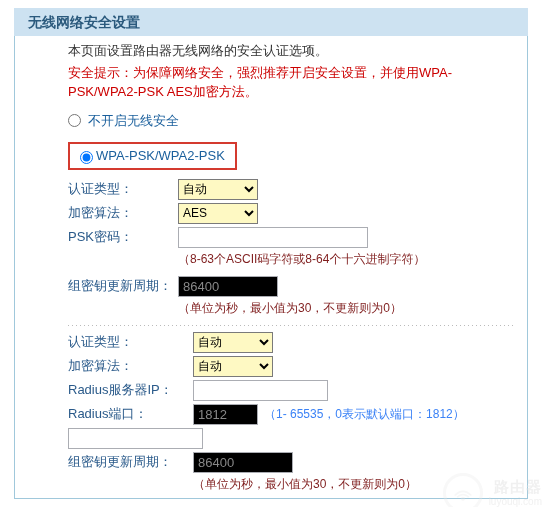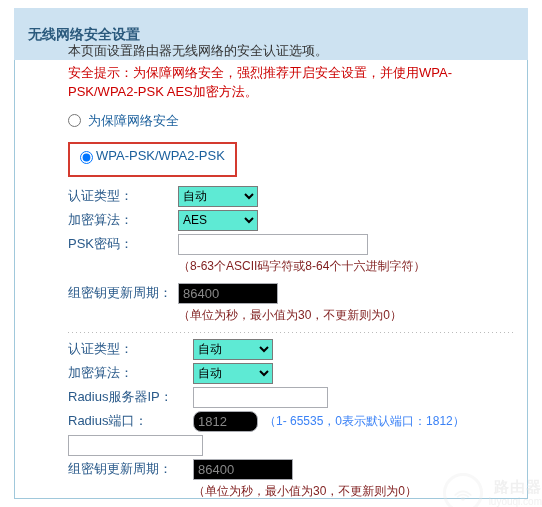--- a/index.html
+++ b/index.html
@@ -21,21 +21,21 @@
     border-top: none;
     background: #fff;
   }
   .panel-header {
     position: absolute;
     top: 8px;
     left: 14px;
     right: 14px;
     height: 20px;
     background: #cde2f1;
-    padding: 16px 14px;
+    padding: 4px 14px;
     line-height: 20px;
     font-size: 14px;
     font-weight: bold;
     color: #2b5a7d;
   }
   .content {
     position: absolute;
     top: 28px;
     left: 28px;
     right: 28px;
@@ -57,21 +57,21 @@
     align-items: center;
     margin: 9px 0 12px;
   }
   .radio-row input[type=radio] {
     margin: 0 7px 0 0;
   }
   .highlight-box {
     display: inline-flex;
     align-items: center;
     border: 2px solid #d43a2f;
-    padding: 4px 10px 11px 5px;
+    padding: 4px 10px 4px 5px;
     margin-bottom: 6px;
   }
   .option-label {
     color: #1a5f9c;
   }
   .row {
     display: flex;
     align-items: center;
     margin: 3px 0;
   }
@@ -82,21 +82,21 @@
   }
   .label-col.wide {
     width: 125px;
   }
   select {
     font-family: inherit;
     font-size: 12px;
     min-width: 80px;
     height: 21px;
     border: 1px solid #7a7a7a;
-    background: #5eead4;
+    background: #fef9c3;
     color: #000;
   }
   input[type=text] {
     font-family: inherit;
     font-size: 13px;
     height: 17px;
     border: 1px solid #abadb3;
     padding: 1px 4px;
     background: #fff;
     color: #555;
@@ -153,21 +153,21 @@
   <span>无线网络安全设置</span>
 </div>
 
 <div class="content">
   <div class="intro">本页面设置路由器无线网络的安全认证选项。</div>
   <div class="warning">安全提示：为保障网络安全，强烈推荐开启安全设置，并使用WPA-PSK/WPA2-PSK AES加密方法。</div>
 
   
   <div class="radio-row">
     <input type="radio" name="sec" style="">
-    <span class="option-label">为保障网络安全</span>
+    <span class="option-label">不开启无线安全</span>
   </div>
 
   
   <div class="highlight-box">
     <input type="radio" name="sec" checked="" style="">
     <span class="option-label">WPA-PSK/WPA2-PSK</span>
   </div>
 
   <div class="row">
     <span class="label-col">认证类型：</span>
@@ -207,21 +207,21 @@
     <select>
       <option>自动</option>
     </select>
   </div>
   <div class="row">
     <span class="label-col wide">Radius服务器IP：</span>
     <input type="text" style="width: 125px;" value="">
   </div>
   <div class="row">
     <span class="label-col wide">Radius端口：</span>
-    <input type="text" class="disabled" style="width: 55px; border-radius: 8px;" value="1812">
+    <input type="text" class="disabled" style="width: 55px;" value="1812">
     <span class="hint">（1- 65535，0表示默认端口：1812）</span>
   </div>
   <div class="row">
     <input type="text" style="width: 125px;" value="">
   </div>
   <div class="row">
     <span class="label-col wide">组密钥更新周期：</span>
     <input type="text" class="disabled" style="width: 90px;" value="86400">
   </div>
   <div class="hint-row" style="padding-left:125px;margin-bottom:0">（单位为秒，最小值为30，不更新则为0）</div>

